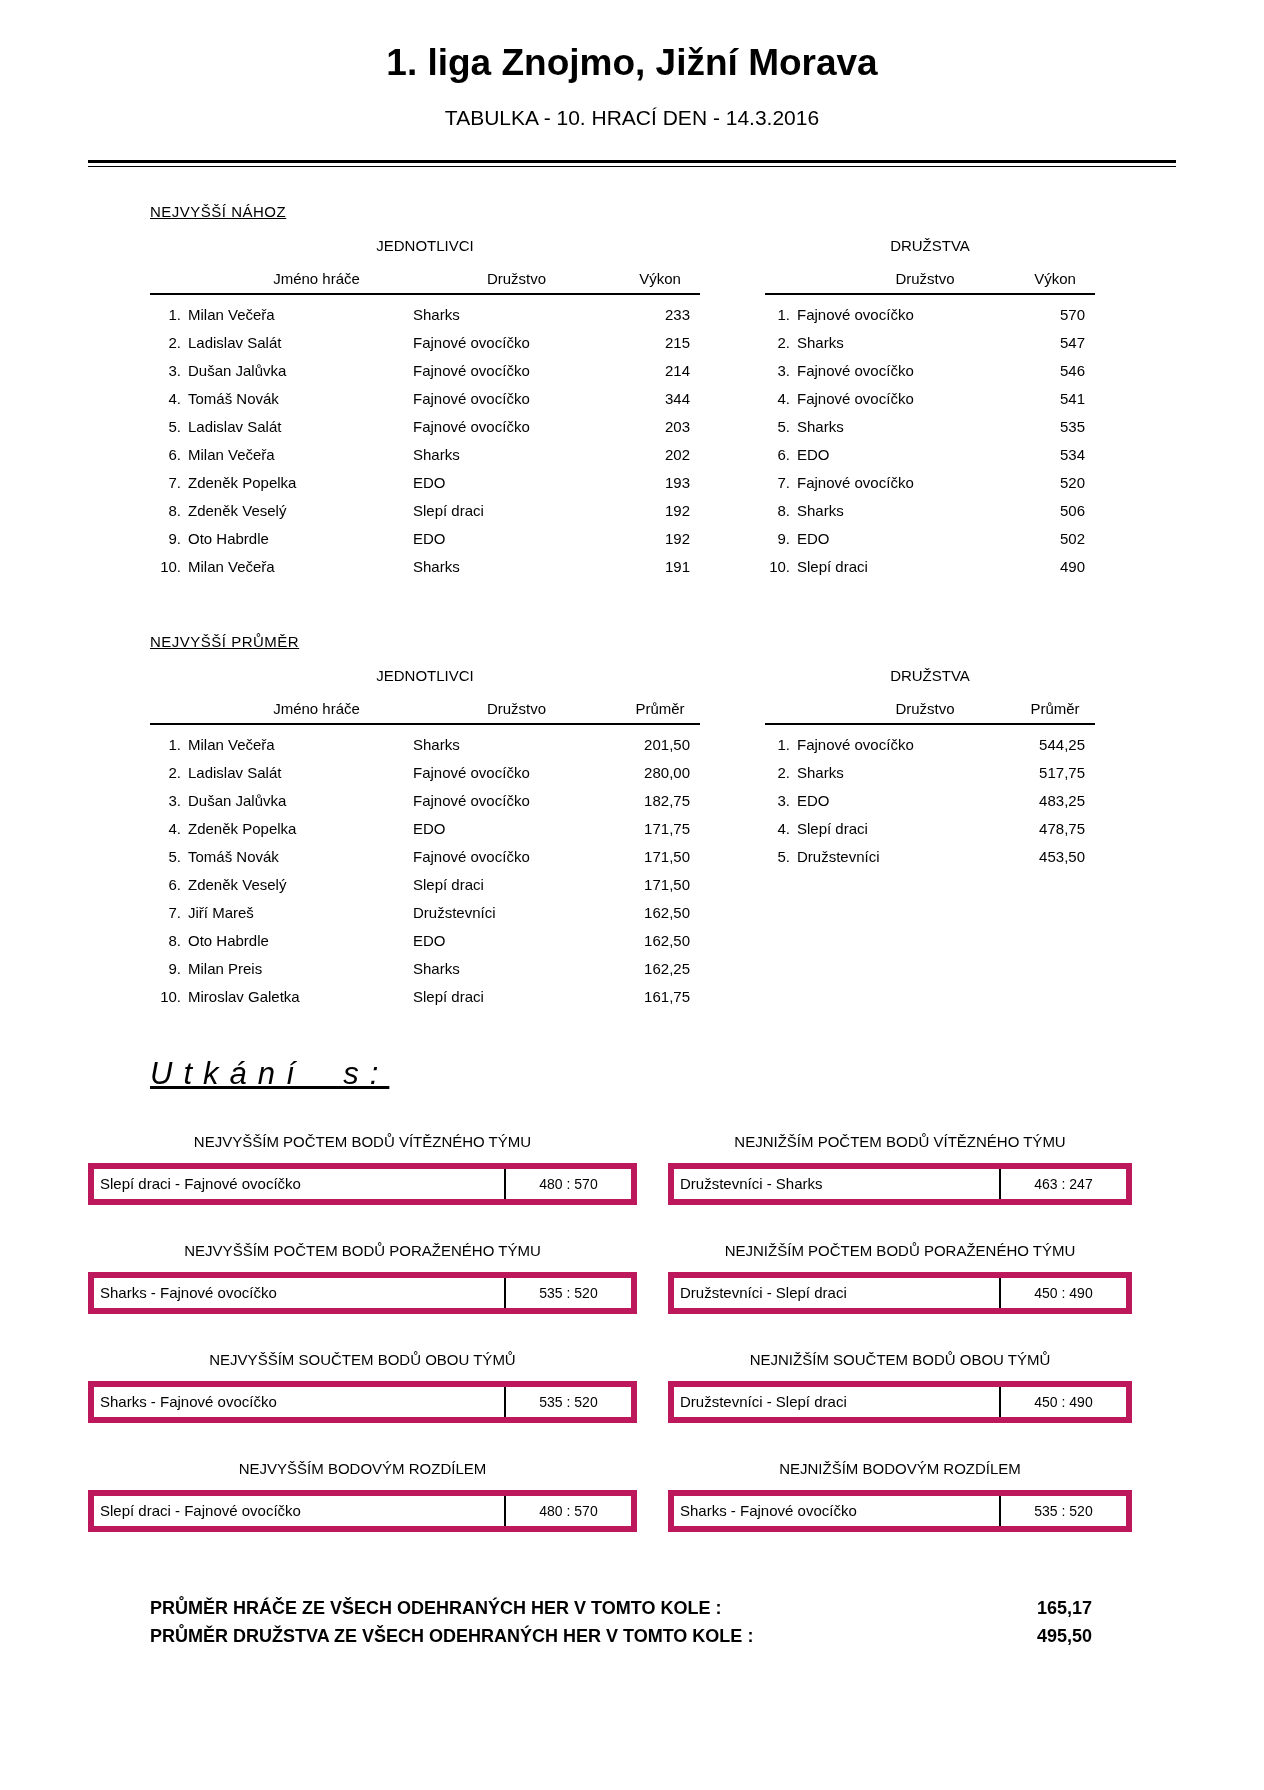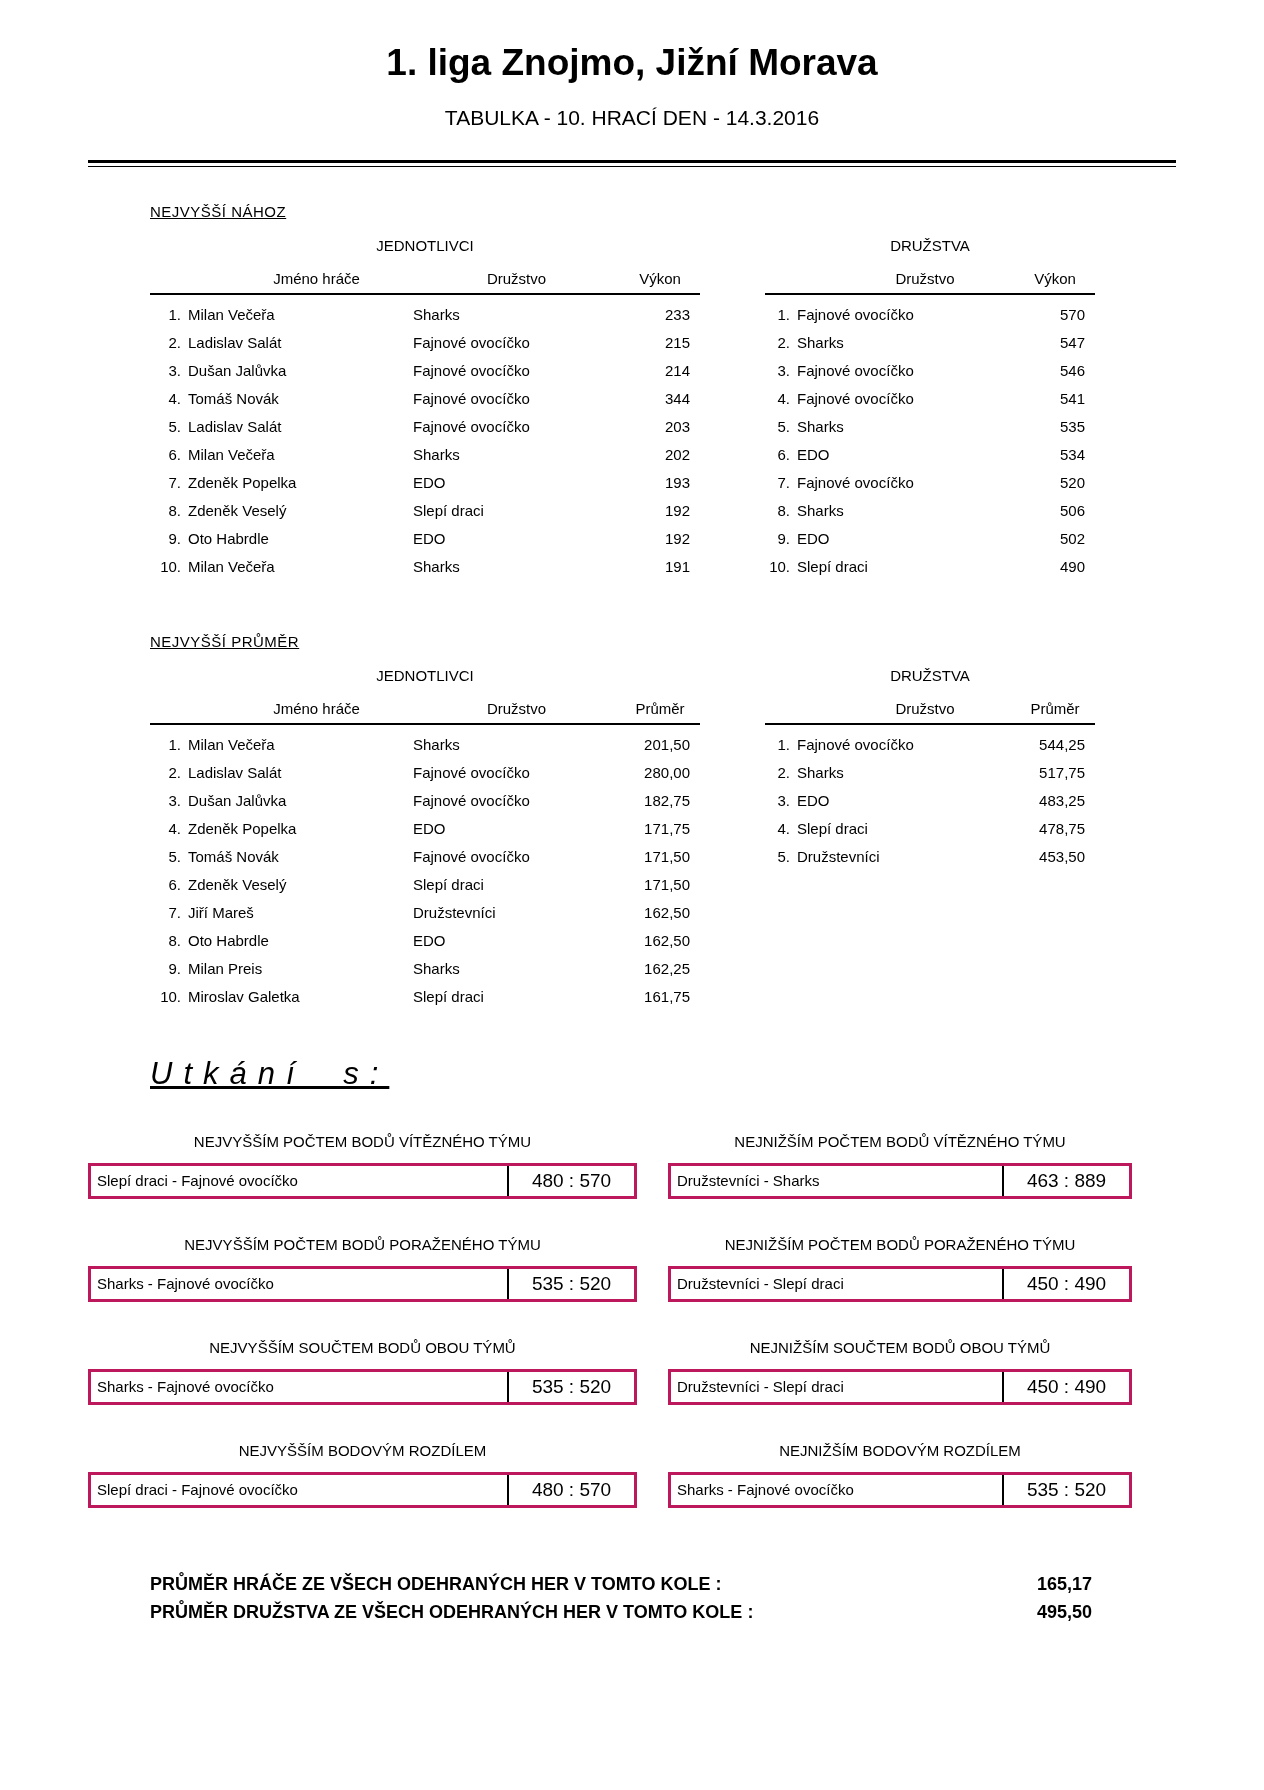--- a/index.html
+++ b/index.html
@@ -26,23 +26,23 @@
   col.c-rank-r { width:32px; }  col.c-team-r { width:218px; } col.c-val-r { width:80px; }
   tbody td { height:28px; line-height:28px; padding:0; white-space:nowrap; overflow:hidden; }
   tbody tr:first-child td { padding-top:6px; }
   td.rank { text-align:right; padding-right:7px; }
   td.value { text-align:right; padding-right:10px; }
 
   .utkani-title { margin-top:45px; margin-left:62px; font-size:31px; font-style:italic; letter-spacing:11px; word-spacing:18px; text-decoration:underline; line-height:36px; }
 
   .boxes-grid { display:grid; grid-template-columns:549px 464px; column-gap:31px; row-gap:36px; margin-top:40px; }
   .stat-label { font-size:15px; line-height:20px; text-align:center; margin-bottom:11px; }
-  .stat-box { display:flex; border:3px solid #be185d; height:30px; }
+  .stat-box { display:flex; border:6px solid #be185d; height:30px; }
   .stat-match { flex:1; font-size:15px; line-height:30px; padding-left:6px; white-space:nowrap; overflow:hidden; }
-  .stat-score { width:125px; border-left:2px solid #000; font-size:19px; line-height:30px; text-align:center; }
+  .stat-score { width:125px; border-left:2px solid #000; font-size:14px; line-height:30px; text-align:center; }
 
   .footer { margin-top:62px; margin-left:62px; width:942px; font-weight:bold; font-size:18px; }
   .f-line { display:flex; justify-content:space-between; line-height:28px; }
 </style>
 </head>
 <body>
 
 <div class="page">
 
   <h1 class="title">1. liga Znojmo, Jižní Morava</h1>
@@ -345,21 +345,21 @@
           <div class="stat-label">NEJVYŠŠÍM POČTEM BODŮ VÍTĚZNÉHO TÝMU</div>
           <div class="stat-box">
             <div class="stat-match">Slepí draci - Fajnové ovocíčko</div>
             <div class="stat-score">480 : 570</div>
           </div>
         </div>
         <div class="stat">
           <div class="stat-label">NEJNIŽŠÍM POČTEM BODŮ VÍTĚZNÉHO TÝMU</div>
           <div class="stat-box">
             <div class="stat-match">Družstevníci - Sharks</div>
-            <div class="stat-score">463 : 889</div>
+            <div class="stat-score">463 : 247</div>
           </div>
         </div>
         <div class="stat">
           <div class="stat-label">NEJVYŠŠÍM POČTEM BODŮ PORAŽENÉHO TÝMU</div>
           <div class="stat-box">
             <div class="stat-match">Sharks - Fajnové ovocíčko</div>
             <div class="stat-score">535 : 520</div>
           </div>
         </div>
         <div class="stat">

